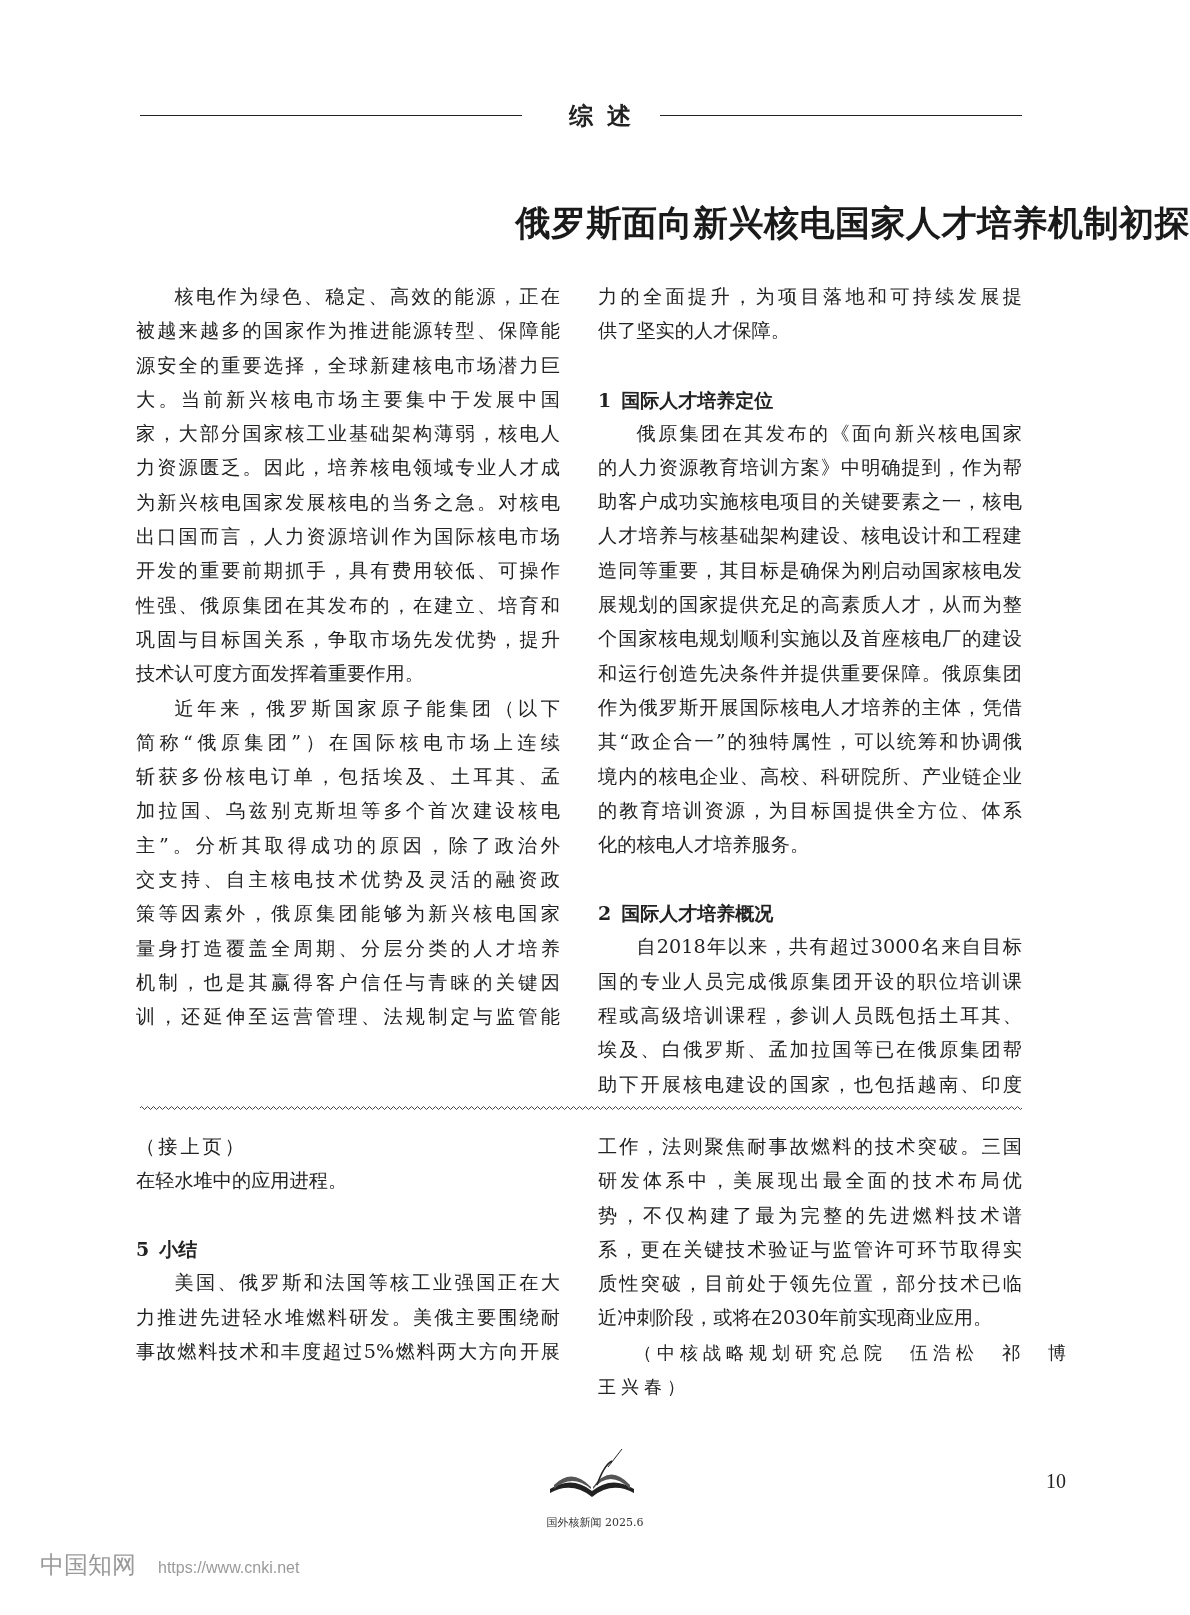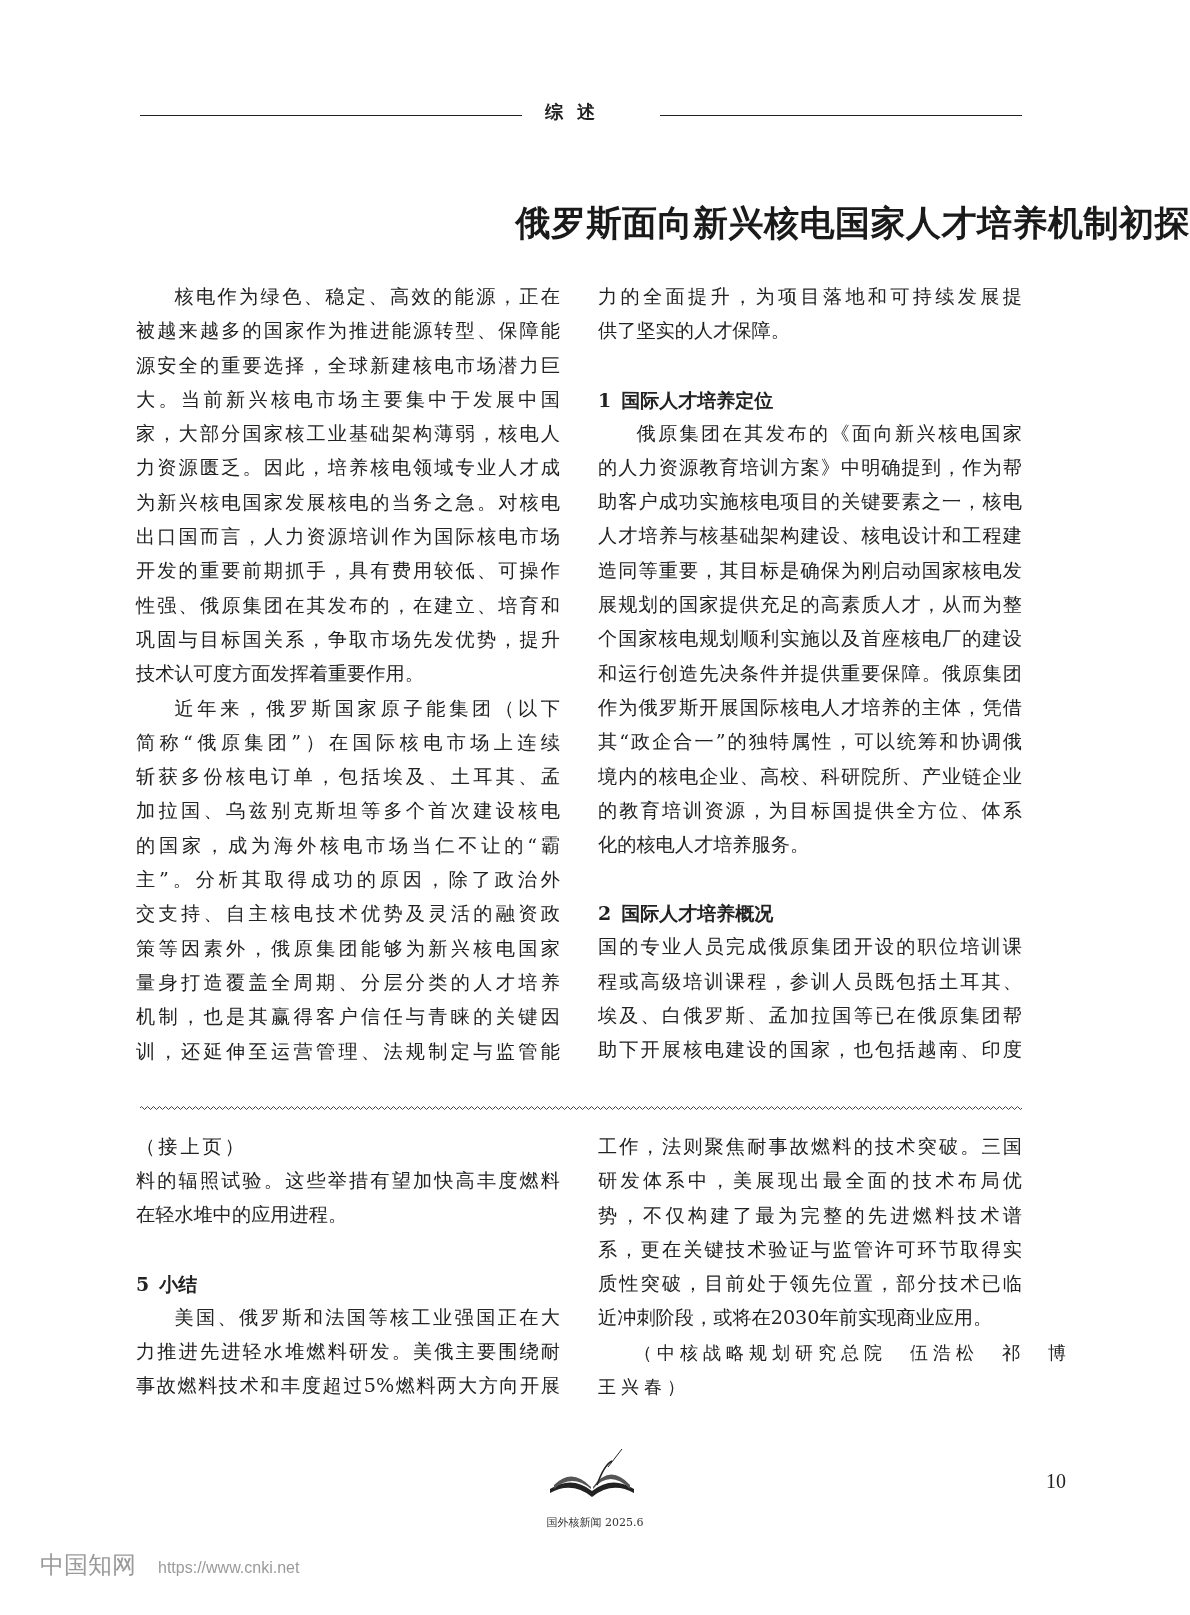--- a/index.html
+++ b/index.html
@@ -1,20 +1,20 @@
 <!DOCTYPE html>
 <html><head>
 <meta charset="utf-8">
 <style>
   html, body { margin: 0; padding: 0; background: #ffffff; }
   body { width: 1190px; height: 1615px; position: relative; overflow: hidden;
          font-family: "DejaVu Serif", "Liberation Serif", serif; color: #222; }
   .rule { position: absolute; top: 115px; height: 0; border-top: 1.5px solid #222; }
-  .section-tag { position: absolute; top: 100px; left: 545px; width: 100px; text-align: left;
-                 font-family: Liberation Sans, sans-serif; font-weight: bold; font-size: 18px; letter-spacing: 14px; color: #222; }
+  .section-tag { position: absolute; top: 100px; left: 545px; width: 100px; text-align: right;
+                 font-family: Liberation Sans, sans-serif; font-weight: bold; font-size: 24px; letter-spacing: 14px; color: #222; }
   .title { position: absolute; top: 200px; left: 0; width: 1190px; text-align: right;
            font-family: "DejaVu Sans", sans-serif; font-weight: bold; font-size: 35px; letter-spacing: 0.5px; color: #1a1a1a; }
   .col { position: absolute; width: 424px; font-size: 19.2px; line-height: 34.3px; text-align: justify; }
   .col .line { display: block; white-space: nowrap; text-align-last: justify; text-align: justify; }
   .col .line.last { text-align-last: left; }
   .indent { text-indent: 2em; }
   .heading { font-family: "DejaVu Sans", sans-serif; font-weight: bold; font-size: 19px; line-height: 34px; }
   .heading .num { font-family: "DejaVu Serif", serif; margin-right: 10px; }
   .wavy { position: absolute; top: 1104px; left: 140px; width: 882px; height: 8px; }
   .cont { font-family: "DejaVu Serif", serif; letter-spacing: 3px; }
@@ -44,21 +44,20 @@
     <span class="line">为新兴核电国家发展核电的当务之急。对核电</span>
     <span class="line">出口国而言，人力资源培训作为国际核电市场</span>
     <span class="line">开发的重要前期抓手，具有费用较低、可操作</span>
     <span class="line">性强、俄原集团在其发布的，在建立、培育和</span>
     <span class="line">巩固与目标国关系，争取市场先发优势，提升</span>
     <span class="line last">技术认可度方面发挥着重要作用。</span>
     <span class="line indent">近年来，俄罗斯国家原子能集团（以下</span>
     <span class="line">简称“俄原集团”）在国际核电市场上连续</span>
     <span class="line">斩获多份核电订单，包括埃及、土耳其、孟</span>
     <span class="line">加拉国、乌兹别克斯坦等多个首次建设核电</span>
-    <span class="line">的国家，成为海外核电市场当仁不让的“霸</span>
     <span class="line">主”。分析其取得成功的原因，除了政治外</span>
     <span class="line">交支持、自主核电技术优势及灵活的融资政</span>
     <span class="line">策等因素外，俄原集团能够为新兴核电国家</span>
     <span class="line">量身打造覆盖全周期、分层分类的人才培养</span>
     <span class="line">机制，也是其赢得客户信任与青睐的关键因</span>
     <span class="line">训，还延伸至运营管理、法规制定与监管能</span>
   </div>
 
 <div class="col" id="right-col" style="left:598px; top:280px;">
     <span class="line">力的全面提升，为项目落地和可持续发展提</span>
@@ -73,33 +72,33 @@
     <span class="line">展规划的国家提供充足的高素质人才，从而为整</span>
     <span class="line">个国家核电规划顺利实施以及首座核电厂的建设</span>
     <span class="line">和运行创造先决条件并提供重要保障。俄原集团</span>
     <span class="line">作为俄罗斯开展国际核电人才培养的主体，凭借</span>
     <span class="line">其“政企合一”的独特属性，可以统筹和协调俄</span>
     <span class="line">境内的核电企业、高校、科研院所、产业链企业</span>
     <span class="line">的教育培训资源，为目标国提供全方位、体系</span>
     <span class="line last">化的核电人才培养服务。</span>
     <div style="height: 34px;"></div>
     <div class="heading"><span class="num">2</span><span>国际人才培养概况</span></div>
+    <span class="line indent">自2018年以来，共有超过3000名来自目标</span>
     <span class="line">国的专业人员完成俄原集团开设的职位培训课</span>
     <span class="line">程或高级培训课程，参训人员既包括土耳其、</span>
     <span class="line">埃及、白俄罗斯、孟加拉国等已在俄原集团帮</span>
     <span class="line">助下开展核电建设的国家，也包括越南、印度</span>
   </div>
 
 <svg class="wavy" viewBox="0 0 882 8" preserveAspectRatio="none">
   <path id="wave-path" d="M0 4 Q1.5 1 3 4 T6 4 Q7.5 1 9 4 T12 4 Q13.5 1 15 4 T18 4 Q19.5 1 21 4 T24 4 Q25.5 1 27 4 T30 4 Q31.5 1 33 4 T36 4 Q37.5 1 39 4 T42 4 Q43.5 1 45 4 T48 4 Q49.5 1 51 4 T54 4 Q55.5 1 57 4 T60 4 Q61.5 1 63 4 T66 4 Q67.5 1 69 4 T72 4 Q73.5 1 75 4 T78 4 Q79.5 1 81 4 T84 4 Q85.5 1 87 4 T90 4 Q91.5 1 93 4 T96 4 Q97.5 1 99 4 T102 4 Q103.5 1 105 4 T108 4 Q109.5 1 111 4 T114 4 Q115.5 1 117 4 T120 4 Q121.5 1 123 4 T126 4 Q127.5 1 129 4 T132 4 Q133.5 1 135 4 T138 4 Q139.5 1 141 4 T144 4 Q145.5 1 147 4 T150 4 Q151.5 1 153 4 T156 4 Q157.5 1 159 4 T162 4 Q163.5 1 165 4 T168 4 Q169.5 1 171 4 T174 4 Q175.5 1 177 4 T180 4 Q181.5 1 183 4 T186 4 Q187.5 1 189 4 T192 4 Q193.5 1 195 4 T198 4 Q199.5 1 201 4 T204 4 Q205.5 1 207 4 T210 4 Q211.5 1 213 4 T216 4 Q217.5 1 219 4 T222 4 Q223.5 1 225 4 T228 4 Q229.5 1 231 4 T234 4 Q235.5 1 237 4 T240 4 Q241.5 1 243 4 T246 4 Q247.5 1 249 4 T252 4 Q253.5 1 255 4 T258 4 Q259.5 1 261 4 T264 4 Q265.5 1 267 4 T270 4 Q271.5 1 273 4 T276 4 Q277.5 1 279 4 T282 4 Q283.5 1 285 4 T288 4 Q289.5 1 291 4 T294 4 Q295.5 1 297 4 T300 4 Q301.5 1 303 4 T306 4 Q307.5 1 309 4 T312 4 Q313.5 1 315 4 T318 4 Q319.5 1 321 4 T324 4 Q325.5 1 327 4 T330 4 Q331.5 1 333 4 T336 4 Q337.5 1 339 4 T342 4 Q343.5 1 345 4 T348 4 Q349.5 1 351 4 T354 4 Q355.5 1 357 4 T360 4 Q361.5 1 363 4 T366 4 Q367.5 1 369 4 T372 4 Q373.5 1 375 4 T378 4 Q379.5 1 381 4 T384 4 Q385.5 1 387 4 T390 4 Q391.5 1 393 4 T396 4 Q397.5 1 399 4 T402 4 Q403.5 1 405 4 T408 4 Q409.5 1 411 4 T414 4 Q415.5 1 417 4 T420 4 Q421.5 1 423 4 T426 4 Q427.5 1 429 4 T432 4 Q433.5 1 435 4 T438 4 Q439.5 1 441 4 T444 4 Q445.5 1 447 4 T450 4 Q451.5 1 453 4 T456 4 Q457.5 1 459 4 T462 4 Q463.5 1 465 4 T468 4 Q469.5 1 471 4 T474 4 Q475.5 1 477 4 T480 4 Q481.5 1 483 4 T486 4 Q487.5 1 489 4 T492 4 Q493.5 1 495 4 T498 4 Q499.5 1 501 4 T504 4 Q505.5 1 507 4 T510 4 Q511.5 1 513 4 T516 4 Q517.5 1 519 4 T522 4 Q523.5 1 525 4 T528 4 Q529.5 1 531 4 T534 4 Q535.5 1 537 4 T540 4 Q541.5 1 543 4 T546 4 Q547.5 1 549 4 T552 4 Q553.5 1 555 4 T558 4 Q559.5 1 561 4 T564 4 Q565.5 1 567 4 T570 4 Q571.5 1 573 4 T576 4 Q577.5 1 579 4 T582 4 Q583.5 1 585 4 T588 4 Q589.5 1 591 4 T594 4 Q595.5 1 597 4 T600 4 Q601.5 1 603 4 T606 4 Q607.5 1 609 4 T612 4 Q613.5 1 615 4 T618 4 Q619.5 1 621 4 T624 4 Q625.5 1 627 4 T630 4 Q631.5 1 633 4 T636 4 Q637.5 1 639 4 T642 4 Q643.5 1 645 4 T648 4 Q649.5 1 651 4 T654 4 Q655.5 1 657 4 T660 4 Q661.5 1 663 4 T666 4 Q667.5 1 669 4 T672 4 Q673.5 1 675 4 T678 4 Q679.5 1 681 4 T684 4 Q685.5 1 687 4 T690 4 Q691.5 1 693 4 T696 4 Q697.5 1 699 4 T702 4 Q703.5 1 705 4 T708 4 Q709.5 1 711 4 T714 4 Q715.5 1 717 4 T720 4 Q721.5 1 723 4 T726 4 Q727.5 1 729 4 T732 4 Q733.5 1 735 4 T738 4 Q739.5 1 741 4 T744 4 Q745.5 1 747 4 T750 4 Q751.5 1 753 4 T756 4 Q757.5 1 759 4 T762 4 Q763.5 1 765 4 T768 4 Q769.5 1 771 4 T774 4 Q775.5 1 777 4 T780 4 Q781.5 1 783 4 T786 4 Q787.5 1 789 4 T792 4 Q793.5 1 795 4 T798 4 Q799.5 1 801 4 T804 4 Q805.5 1 807 4 T810 4 Q811.5 1 813 4 T816 4 Q817.5 1 819 4 T822 4 Q823.5 1 825 4 T828 4 Q829.5 1 831 4 T834 4 Q835.5 1 837 4 T840 4 Q841.5 1 843 4 T846 4 Q847.5 1 849 4 T852 4 Q853.5 1 855 4 T858 4 Q859.5 1 861 4 T864 4 Q865.5 1 867 4 T870 4 Q871.5 1 873 4 T876 4 Q877.5 1 879 4 T882 4" fill="none" stroke="#444" stroke-width="1"></path>
 </svg>
 
 <div class="col" id="cont-left" style="left:136px; top:1130px;">
     <div class="cont" style="line-height: 34px;">（接上页）</div>
-    <span class="line">料的辐照试验。这些举措有望加快高丰度燃料</span>
     <span class="line last">在轻水堆中的应用进程。</span>
     <div style="height: 34px;"></div>
     <div class="heading"><span class="num">5</span><span>小结</span></div>
     <span class="line indent">美国、俄罗斯和法国等核工业强国正在大</span>
     <span class="line">力推进先进轻水堆燃料研发。美俄主要围绕耐</span>
     <span class="line">事故燃料技术和丰度超过5%燃料两大方向开展</span>
   </div>
 
 <div class="col" id="cont-right" style="left:598px; top:1130px;">
     <span class="line">工作，法则聚焦耐事故燃料的技术突破。三国</span>

